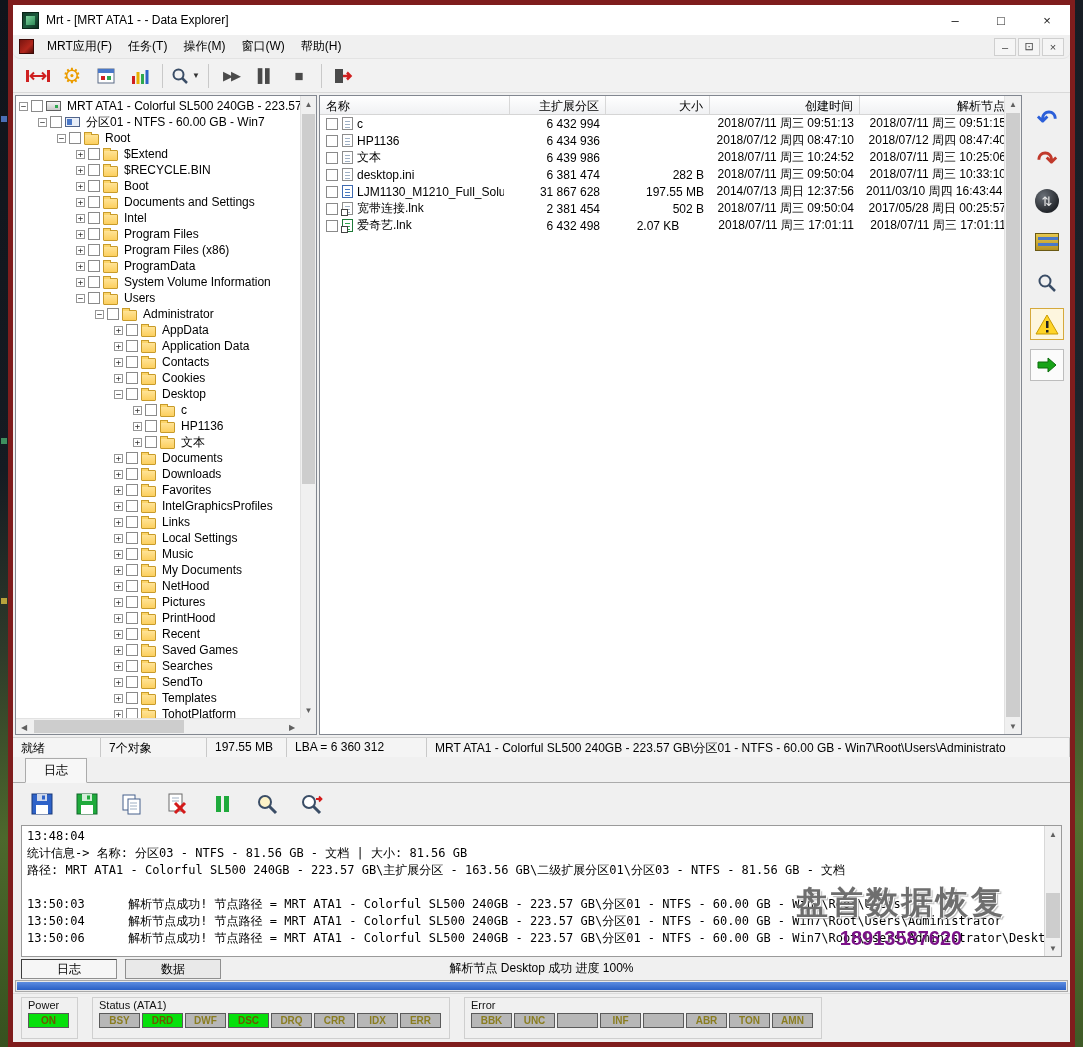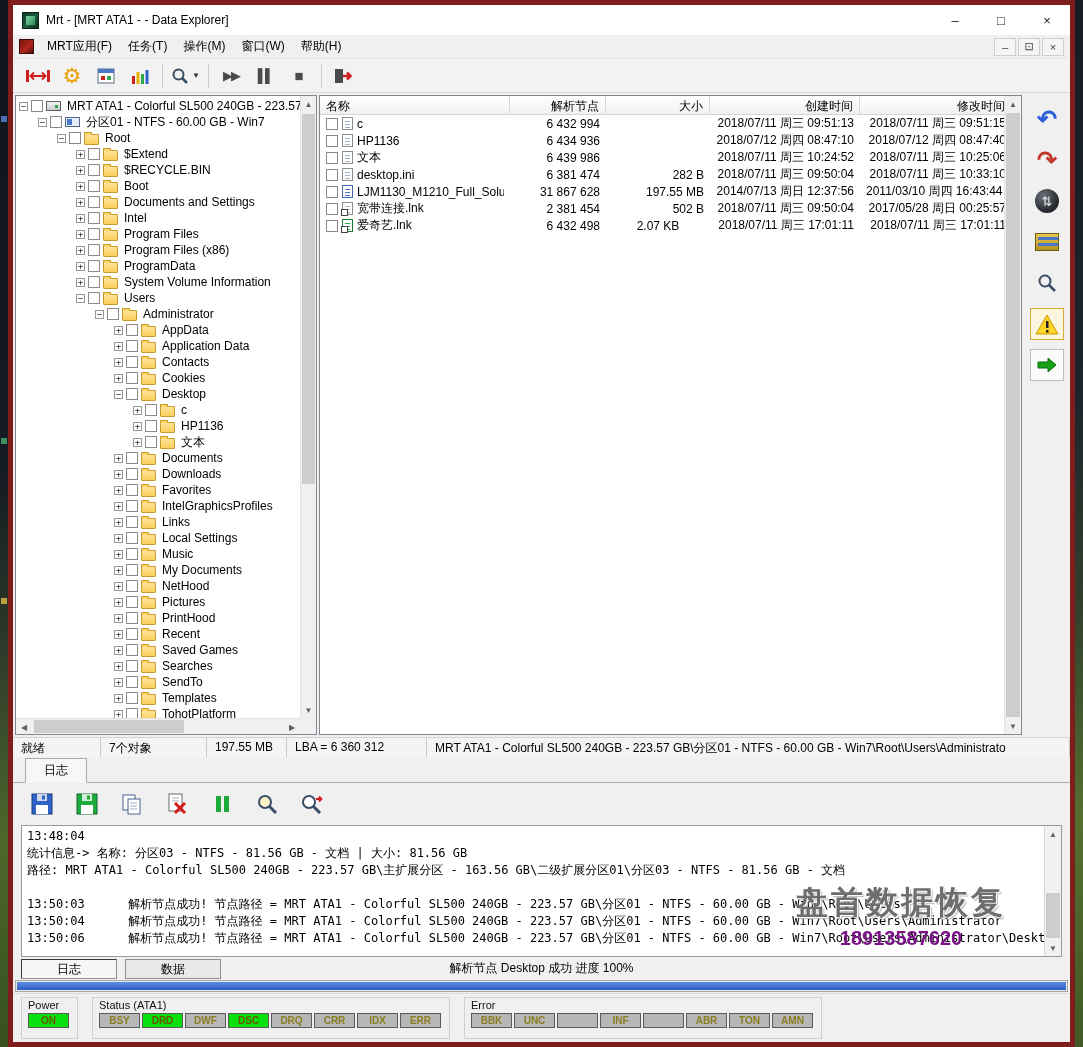--- a/index.html
+++ b/index.html
@@ -532,24 +532,24 @@
         <div class="hsb-btn left">◀</div>
         <div class="hsb-thumb"></div>
         <div class="hsb-btn right">▶</div>
       </div>
       <div class="sb-corner"></div>
     </div>
 
     <div class="file-panel">
       <div class="fl-header">
           <div class="fl-h" style="width: 190px; text-align: left;">名称</div>
-          <div class="fl-h" style="width: 96px; text-align: right;">解析节点</div>
+          <div class="fl-h" style="width: 96px; text-align: right;">主扩展分区</div>
           <div class="fl-h" style="width: 104px; text-align: right;">大小</div>
           <div class="fl-h" style="width: 150px; text-align: right;">创建时间</div>
-          <div class="fl-h" style="width: 152px; text-align: right;">修改时间</div>
+          <div class="fl-h" style="width: 152px; text-align: right;">解析节点</div>
           <div class="fl-h fill"></div>
         </div>
       <div class="fl-body">
           <div class="fl-row">
             <div class="fl-cell name" style="width: 190px;">
               <div class="fcheck"></div>
               <div class="ficon folder"></div>
               <div style="overflow: hidden; white-space: nowrap;">c</div>
             </div>
             <div class="fl-cell" style="width: 96px; text-align: right;">6 432 994</div>

